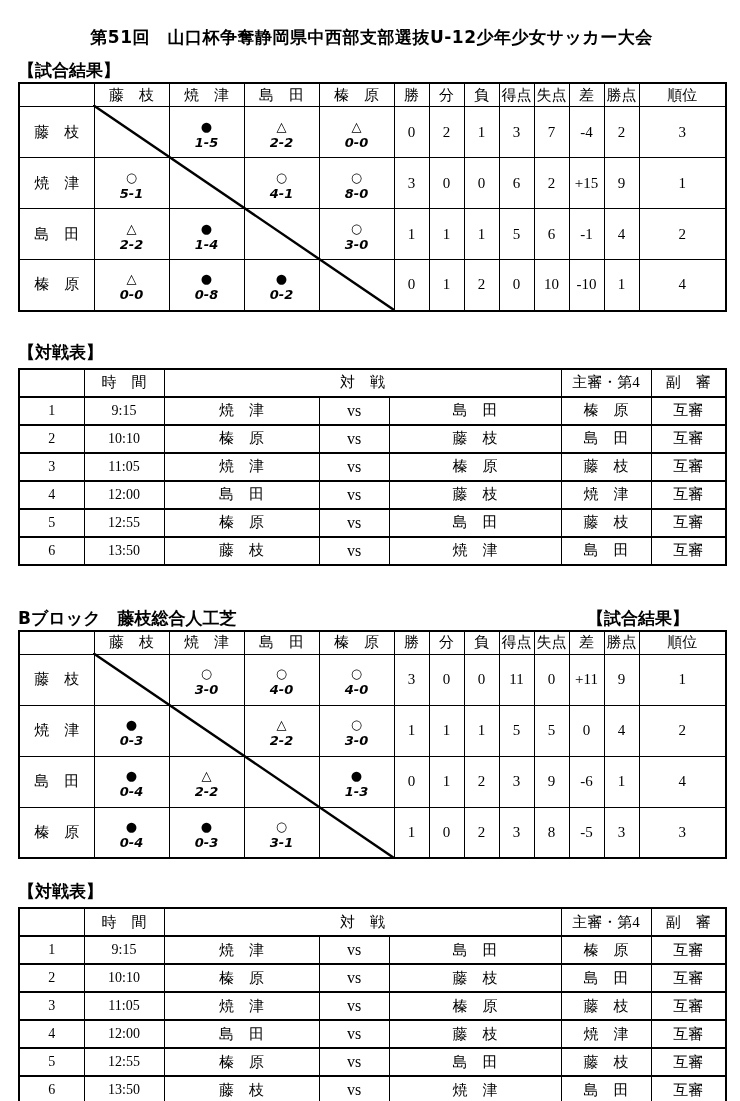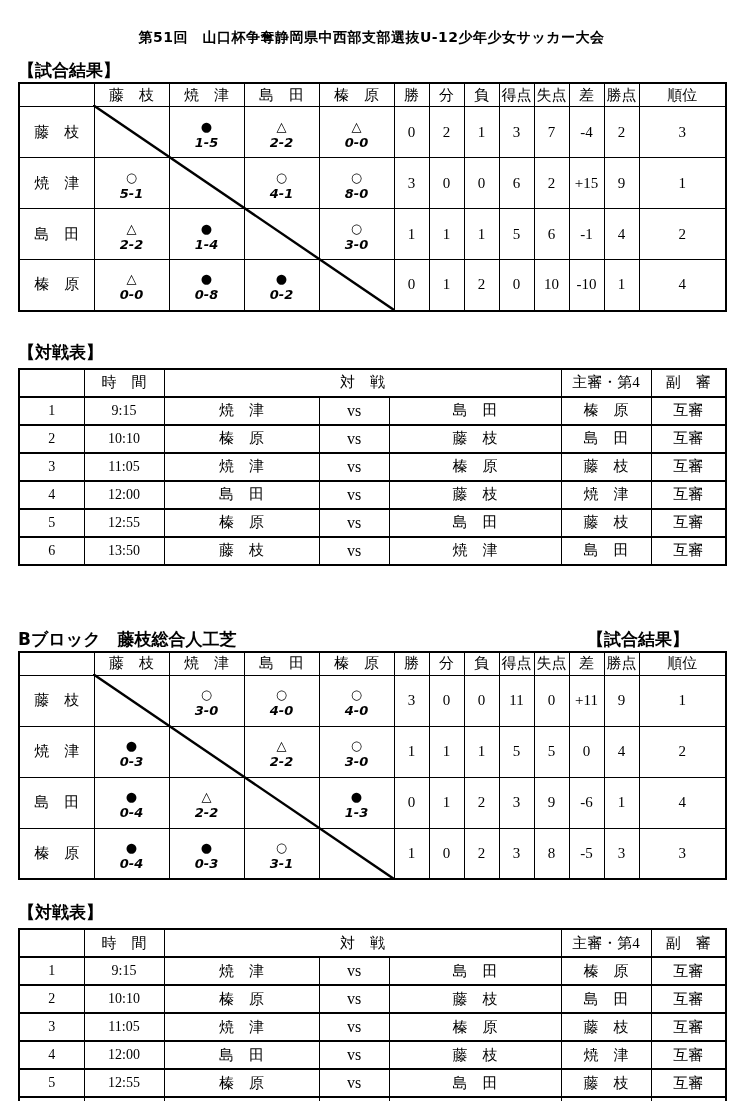--- a/index.html
+++ b/index.html
@@ -1,27 +1,27 @@
 <!DOCTYPE html>
 <html><head>
 <meta charset="utf-8">
 <style>
   html,body{margin:0;padding:0;background:#fff;}
   body{width:740px;color:#000;font-family:"Liberation Serif","DejaVu Serif",serif;}
   .page{width:707px;margin-left:18px;padding-top:26px;}
   .title{text-align:center;font-family:"DejaVu Sans","Liberation Sans",sans-serif;
-         font-weight:bold;font-size:14px;line-height:22px;margin-bottom:12px;letter-spacing:.5px;}
+         font-weight:bold;font-size:17px;line-height:22px;margin-bottom:12px;letter-spacing:.5px;}
   .block-head{display:flex;justify-content:space-between;align-items:flex-end;
               font-family:"DejaVu Sans","Liberation Sans",sans-serif;font-weight:bold;
               font-size:17px;line-height:20px;margin-bottom:2px;}
   .badge{padding-right:36px;}
   .sect{font-family:"DejaVu Sans","Liberation Sans",sans-serif;font-weight:bold;
         font-size:17px;line-height:20px;margin:30px 0 6px 0;}
   .sect.b2{margin-top:22px;}
-  .bhead2{margin-top:63px;}
+  .bhead2{margin-top:42px;}
   
   .rwrap{position:relative;}
   table{border-collapse:collapse;table-layout:fixed;}
   .results{width:707px;border:2px solid #000;}
   .results th,.results td{border:1px solid #000;text-align:center;vertical-align:middle;
                           padding:0;font-weight:normal;overflow:hidden;}
   .results tr.hdr th{height:22px;font-size:15px;}
   .results tr.r{height:51px;}
   .results th.team{font-size:15px;}
   .results td.st{font-size:15px;}

